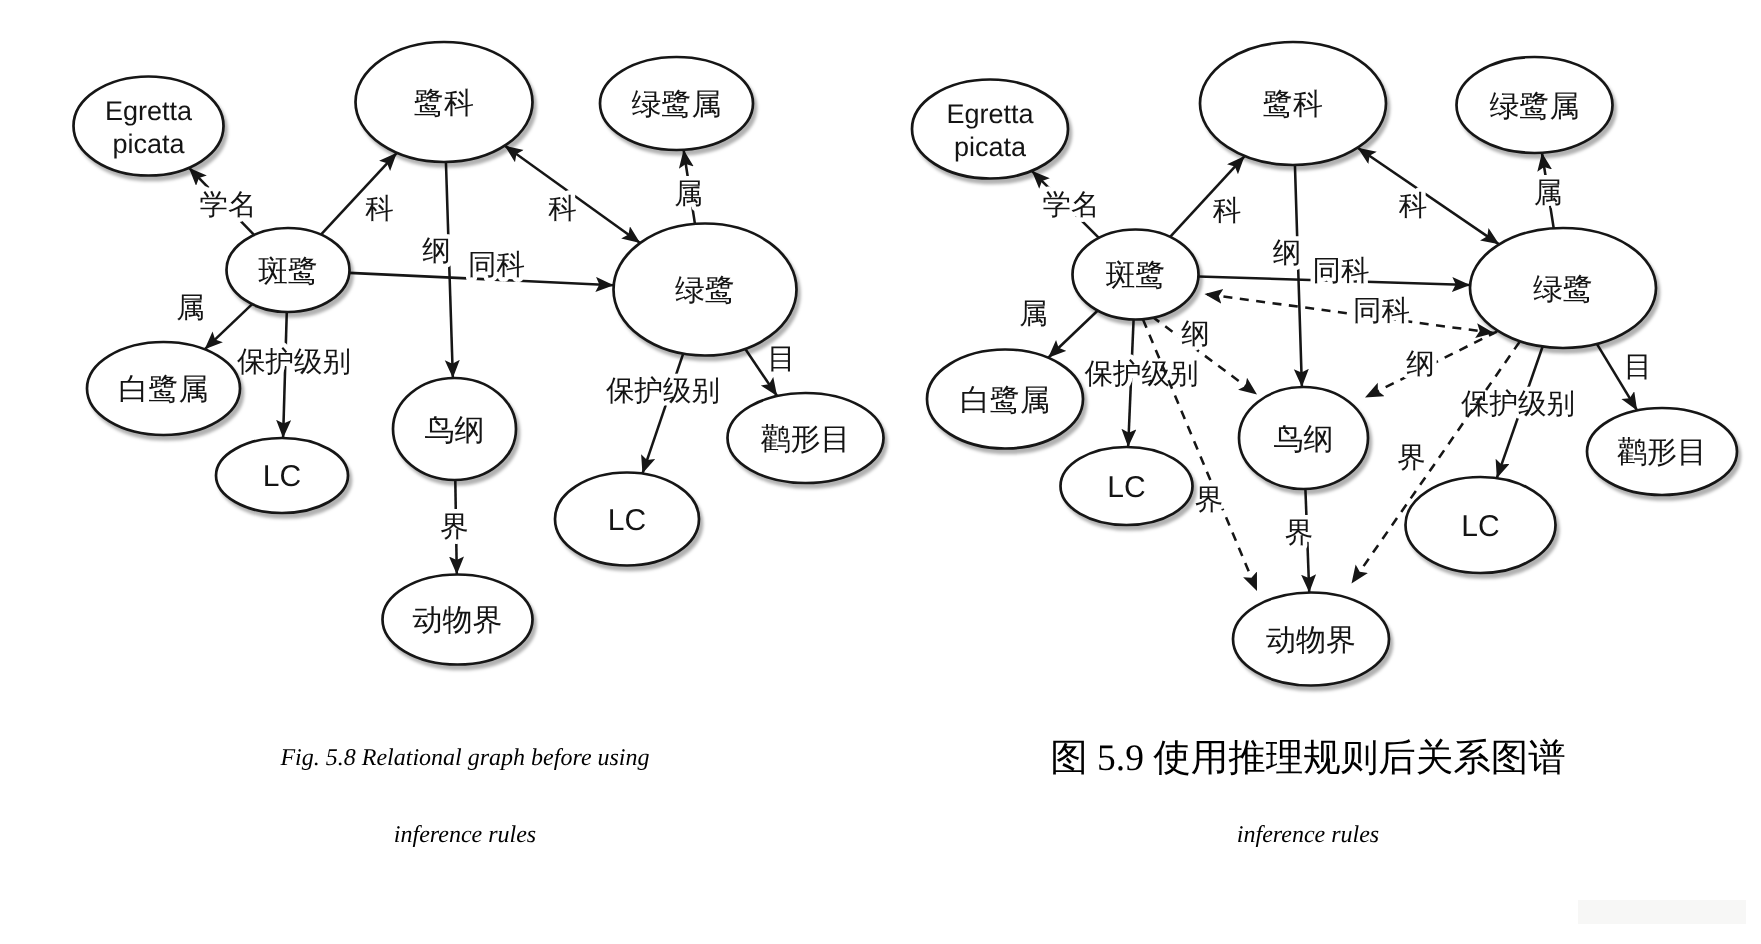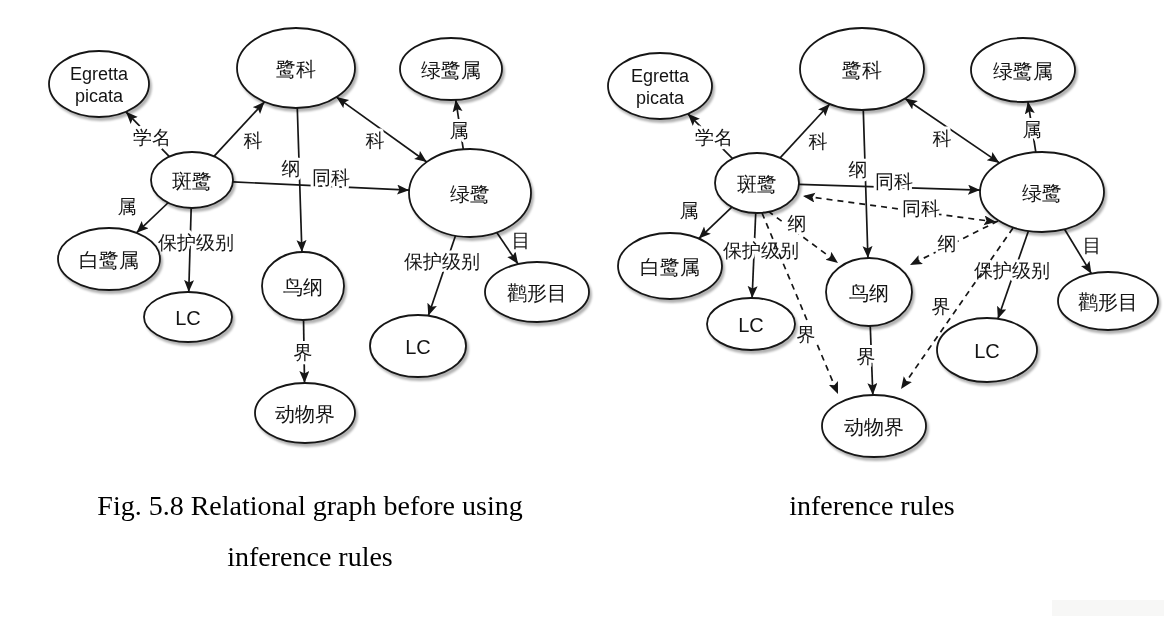--- a/index.html
+++ b/index.html
@@ -47,21 +47,21 @@
     position: absolute;
     top: 480px;
     width: 560px;
     text-align: center;
     color: #000000;
     font-family: "Liberation Serif", serif;
   }
   .caption-left  { left: 30px; }
   .caption-right { left: 592px; }
   .cap-line-zh { font-size: 25px; line-height: 51px; }
-  .cap-line-en { font-size: 28px; line-height: 51px; }
+  .cap-line-en { font-size: 16px; line-height: 51px; font-style: italic; }
 
   .artifact-box {
     position: absolute;
     left: 1052px;
     top: 600px;
     width: 112px;
     height: 16px;
     background: #f7f7f6;
   }
 </style>
@@ -178,17 +178,18 @@
         <text x="874" y="427" class="node-label" font-size="20">动物界</text>
       </g>
     </svg>
 
   <div class="caption caption-left">
     <div class="cap-line-en">Fig. 5.8 Relational graph before using</div>
     <div class="cap-line-en">inference rules</div>
   </div>
 
   <div class="caption caption-right">
+    <div class="cap-line-zh">图 5.9  使用推理规则后关系图谱</div>
     <div class="cap-line-en">inference rules</div>
   </div>
 
   <div class="artifact-box"></div>
 </div>
 
 </body></html>

